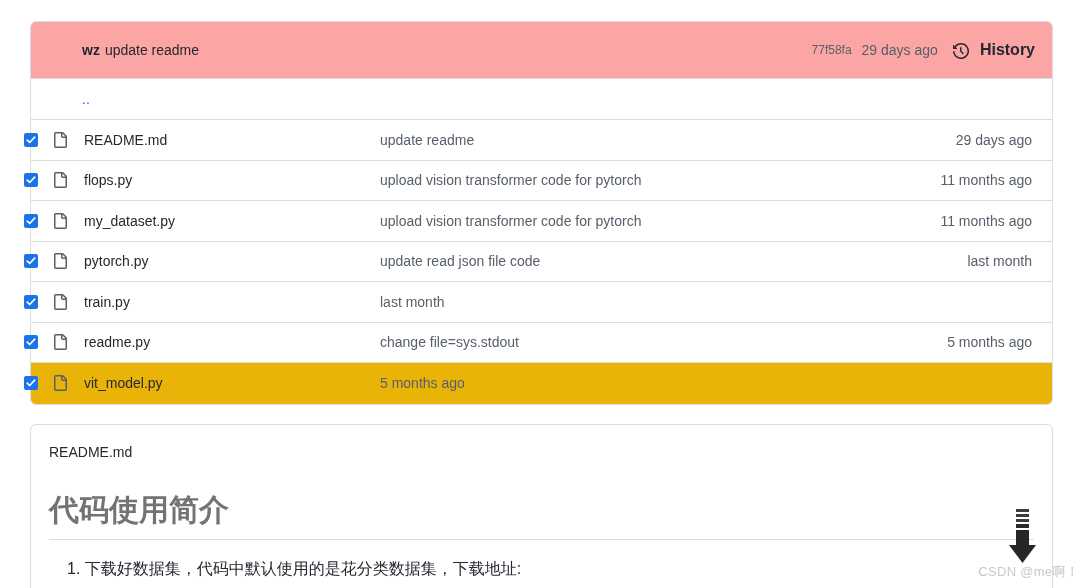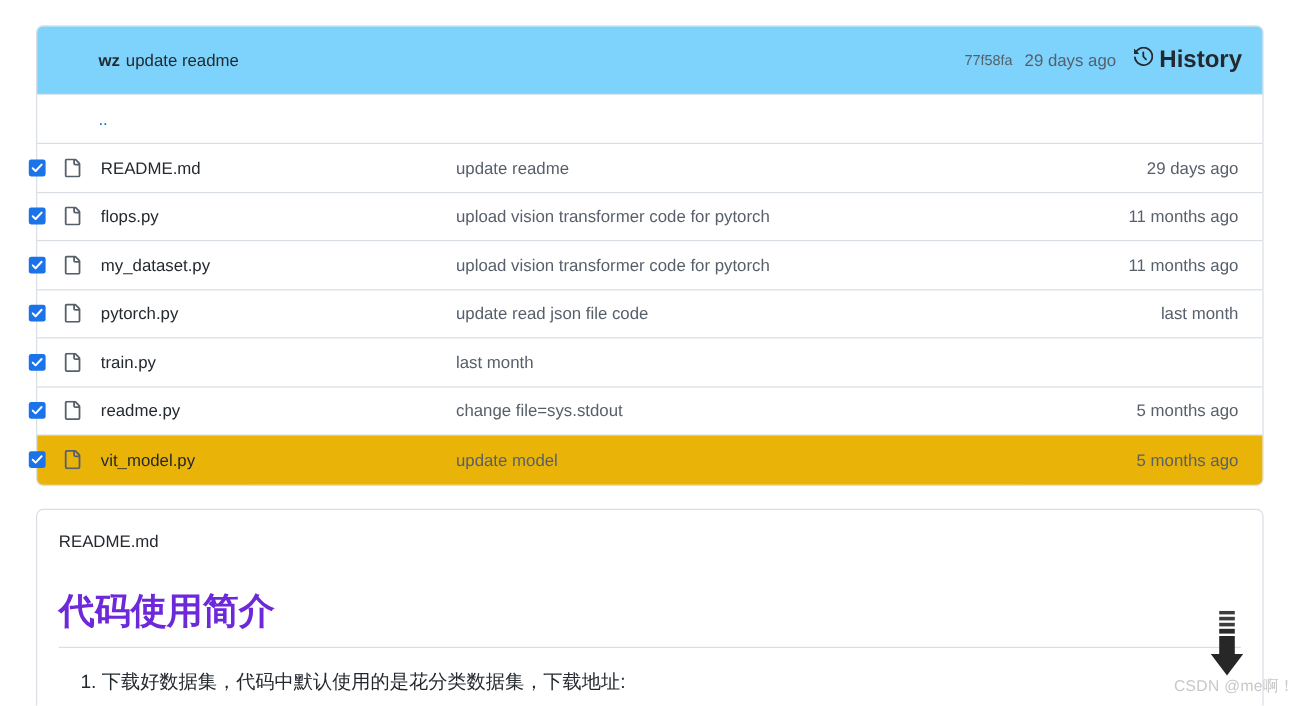--- a/index.html
+++ b/index.html
@@ -30,21 +30,21 @@
     width: 1023px;
     border: 1px solid #d8dee4;
     border-radius: 6px;
     background: #ffffff;
     box-sizing: border-box;
   }
 
   .commit-header {
     display: flex;
     align-items: center;
-    background: #7dd3fc;
+    background: #fca5a5;
     border-bottom: 1px solid #d8dee4;
     border-radius: 5px 5px 0 0;
     height: 57px;
     padding: 0 17px 0 51px;
     box-sizing: border-box;
   }
   .commit-left {
     display: flex;
     align-items: baseline;
     flex: 1 1 auto;
@@ -74,23 +74,23 @@
     font-size: 12px;
     color: #57606a;
     letter-spacing: 0px;
   }
   .commit-date {
     font-size: 14px;
     color: #57606a;
   }
   .history-link {
     display: flex;
-    align-items: flex-start;
-    gap: 5px;
-    font-size: 20px;
+    align-items: flex-end;
+    gap: 11px;
+    font-size: 16px;
     color: #24292f;
     font-weight: bold;
     cursor: pointer;
     margin-left: 5px;
   }
   .history-link svg { display: block; }
 
   
   .row {
     display: flex;
@@ -189,21 +189,21 @@
   .readme-title {
     font-size: 14px;
     color: #24292f;
   }
   .readme-body {
     padding: 16px 18px 0 18px;
   }
   .readme-h1 {
     font-size: 30px;
     font-weight: bold;
-    color: #6d28d9;
+    color: #737373;
     margin: 14px 0 0 0;
     padding-bottom: 10px;
     border-bottom: 1px solid #d8dee4;
     line-height: 1.25;
   }
   .readme-list {
     margin: 16px 0 0 0;
     padding-left: 32px;
     font-size: 16px;
     color: #24292f;
@@ -358,21 +358,20 @@
             <svg width="10" height="10" viewBox="0 0 12 12" aria-hidden="true">
               <path d="M1.5 6.2 L4.4 9 L10.4 2.6" stroke="#ffffff" stroke-width="2" fill="none" stroke-linecap="round" stroke-linejoin="round"></path>
             </svg>
           </span>
           <span class="iconcell file-icon">
             <svg width="16" height="16" viewBox="0 0 16 16" fill="#57606a" aria-hidden="true">
               <path d="M2 1.75C2 .784 2.784 0 3.75 0h6.586c.464 0 .909.184 1.237.513l2.914 2.914c.329.328.513.773.513 1.237v9.586A1.75 1.75 0 0 1 13.25 16h-9.5A1.75 1.75 0 0 1 2 14.25Zm1.75-.25a.25.25 0 0 0-.25.25v12.5c0 .138.112.25.25.25h9.5a.25.25 0 0 0 .25-.25V6h-2.75A1.75 1.75 0 0 1 9 4.25V1.5Zm6.75.062V4.25c0 .138.112.25.25.25h2.688l-.011-.013-2.914-2.914-.013-.011Z"></path>
             </svg>
           </span>
           <span class="namecell">vit_model.py</span>
-          <span class="msgcell">update model</span>
           <span class="datecell">5 months ago</span>
         </div>
       </div>
   </div>
 
   <div class="readme-panel">
     <div class="readme-head">
       <span class="readme-title">README.md</span>
     </div>
     <div class="readme-body">

